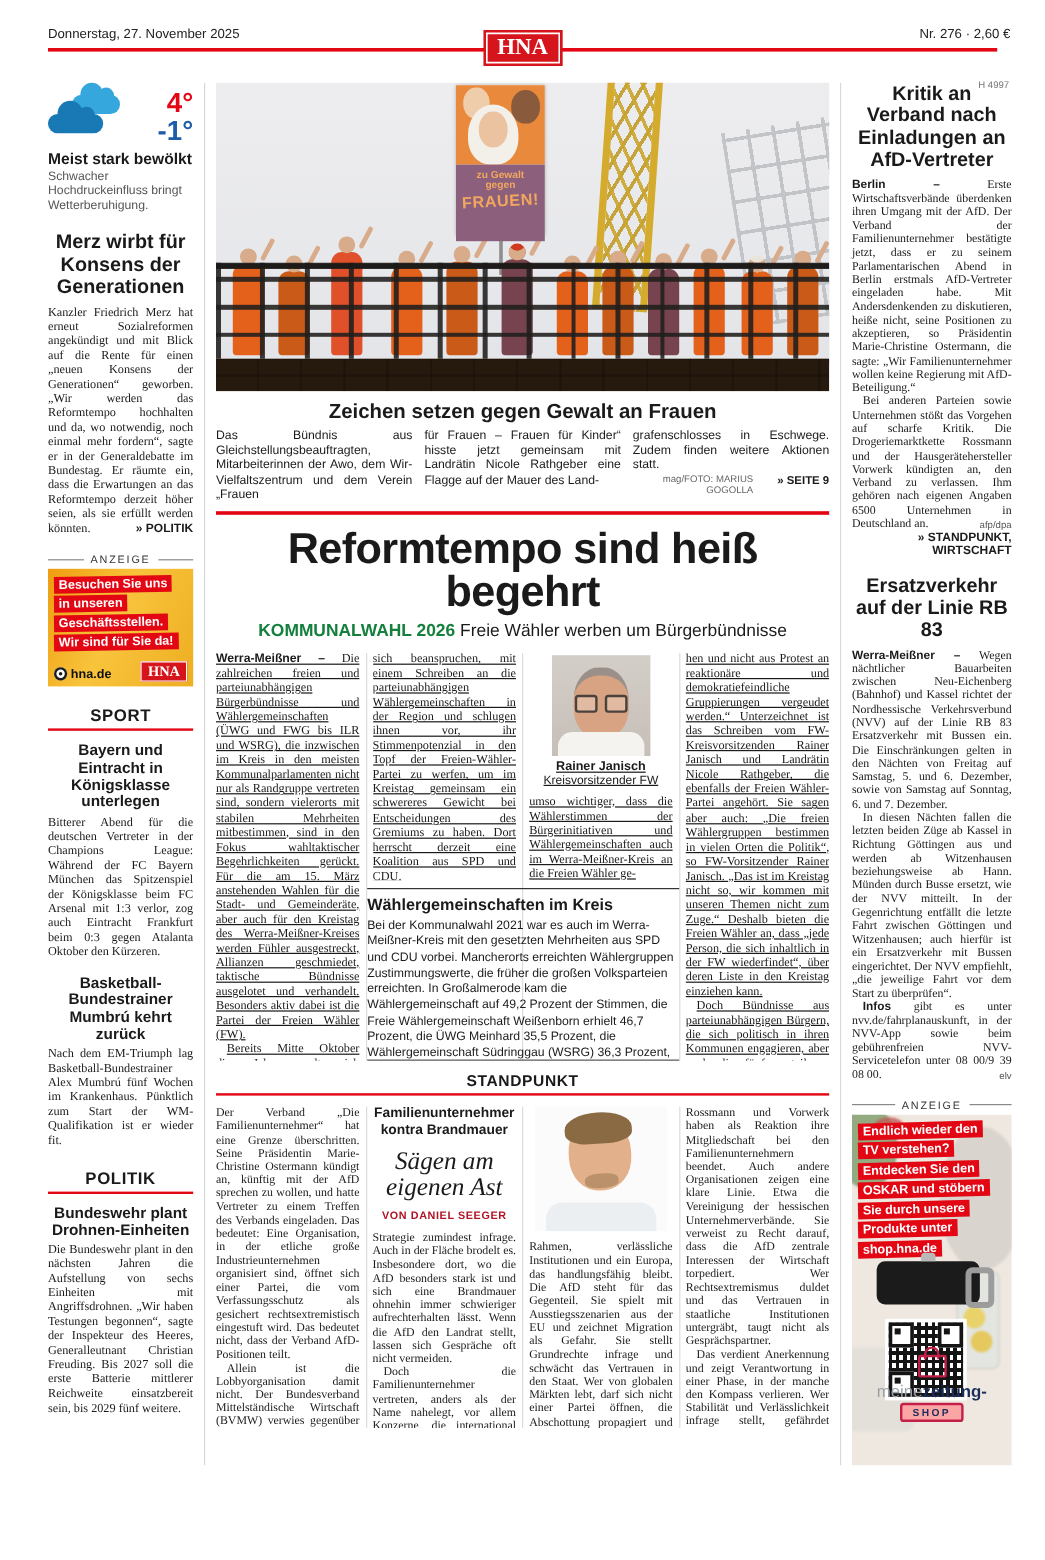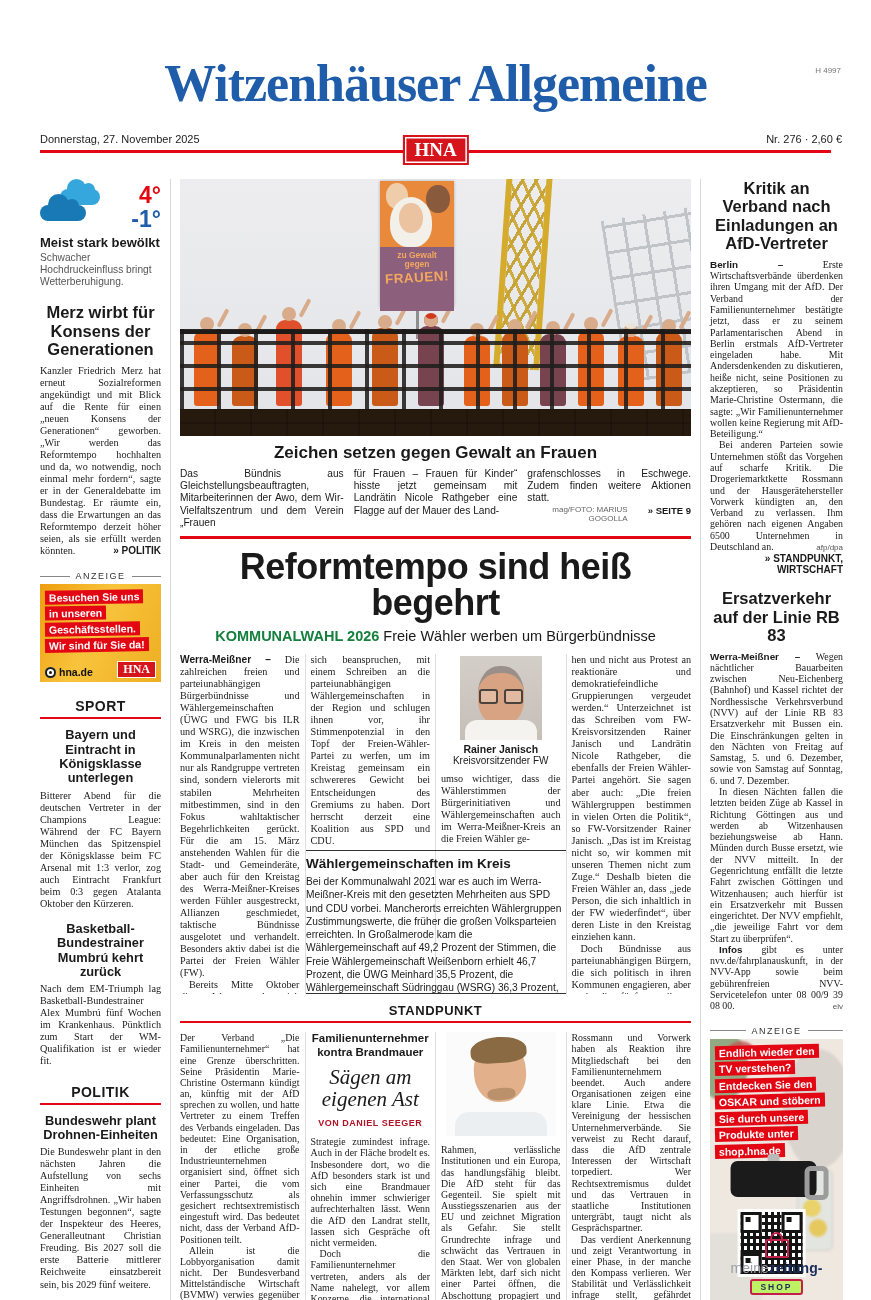--- a/index.html
+++ b/index.html
@@ -85,21 +85,21 @@
   .cap-title{font-family:"Liberation Sans",sans-serif;font-weight:bold;font-size:17px;text-align:center;margin:7px 0 5px 0;}
   .cap-cols{display:flex;gap:10px;font-family:"Liberation Sans",sans-serif;font-size:10.2px;line-height:1.2;}
   .cap-cols>div{flex:1;min-width:0;}
   .cap-credit{font-size:8px;color:#666;text-align:right;display:block;}
   .cap-ref{font-weight:bold;font-size:9.5px;float:right;margin-left:20px;}
   .center-rule{border:none;border-top:3px solid #e30613;margin:7px 0 10px 0;}
   
   .ma-head{font-family:"Liberation Sans",sans-serif;font-weight:bold;font-size:36px;text-align:center;letter-spacing:-.5px;line-height:1;margin:2px 0 7px 0;}
   .ma-kicker{font-family:"Liberation Sans",sans-serif;font-size:14.5px;text-align:center;margin-bottom:10px;}
   .ma-kicker .k-label{color:#15803d;font-weight:bold;}
-  .ma-body{position:relative;height:340px;overflow:hidden;}
+  .ma-body{position:relative;height:340px;overflow:hidden;text-decoration:underline;}
   .tcols{display:flex;height:100%;}
   .tcol{flex:1 1 0;min-width:0;}
   .tcol+.tcol{border-left:1px solid #ddd;padding-left:5px;}
   .tcol:not(:last-child){padding-right:5px;}
   .clip188{max-height:190px;overflow:hidden;}
   .rj-photo{width:82px;height:84px;margin:2px auto 3px auto;background:linear-gradient(#d4cec8,#c6bfb8);position:relative;overflow:hidden;}
   .rj-head{position:absolute;top:10px;left:50%;transform:translateX(-50%);width:46px;height:52px;background:#d8a383;border-radius:46% 46% 42% 42%;border-top:7px solid #9a9089;}
   .rj-head::before,.rj-head::after{content:"";position:absolute;top:16px;width:15px;height:11px;border:2px solid #4a423c;border-radius:3px;background:rgba(255,255,255,.25);}
   .rj-head::before{left:1px;}
   .rj-head::after{right:1px;}
@@ -144,31 +144,28 @@
   .qr-inner{width:100%;height:100%;position:relative;background:repeating-linear-gradient(90deg,#141414 0 3px,transparent 3px 6px),repeating-linear-gradient(0deg,#141414 0 3px,transparent 3px 7px);}
   .qc{position:absolute;width:15px;height:15px;border:3px solid #141414;background:#fff;}
   .qc::after{content:"";position:absolute;left:2px;top:2px;width:5px;height:5px;background:#141414;}
   .qc.tl{left:0;top:0;}.qc.tr{right:0;top:0;}.qc.bl{left:0;bottom:0;}
   .mz-logo{position:absolute;left:0;right:0;bottom:36px;text-align:center;z-index:2;}
   .bag{position:relative;display:inline-block;width:20px;height:15px;border:2.5px solid #c22049;border-radius:2px;margin-bottom:-2px;}
   .bag::before{content:"";position:absolute;top:-9px;left:3px;width:9px;height:9px;border:2.5px solid #c22049;border-bottom:none;border-radius:8px 8px 0 0;}
   .mz-text{font-family:"Liberation Sans",sans-serif;font-size:14px;}
   .mz-text .g{color:#9aa0a6;}
   .mz-text .b{color:#1b2d5b;font-weight:bold;}
-  .mz-shop{display:inline-block;border:2px solid #c22049;border-radius:3px;color:#1b2d5b;font-family:"Liberation Sans",sans-serif;font-weight:bold;font-size:8.5px;letter-spacing:2px;padding:1px 8px;margin-top:1px;background:#bef264;}
+  .mz-shop{display:inline-block;border:2px solid #c22049;border-radius:3px;color:#1b2d5b;font-family:"Liberation Sans",sans-serif;font-weight:bold;font-size:8.5px;letter-spacing:2px;padding:1px 8px;margin-top:1px;background:#fca5a5;}
 </style>
 </head>
 <body>
 
 <div class="pressmark">H 4997</div>
 
 <header>
-  <div class="masthead">
-    <div class="title">Witzenhäuser Allgemeine</div>
-  </div>
   <div class="dateline">
     <span class="dl-left">Donnerstag, 27. November 2025</span>
     <span class="dl-right">Nr. 276  ·  2,60 €</span>
     <span class="hna-box">HNA</span>
   </div>
 </header>
 
 <div class="content">
 
   <div class="col-left">

